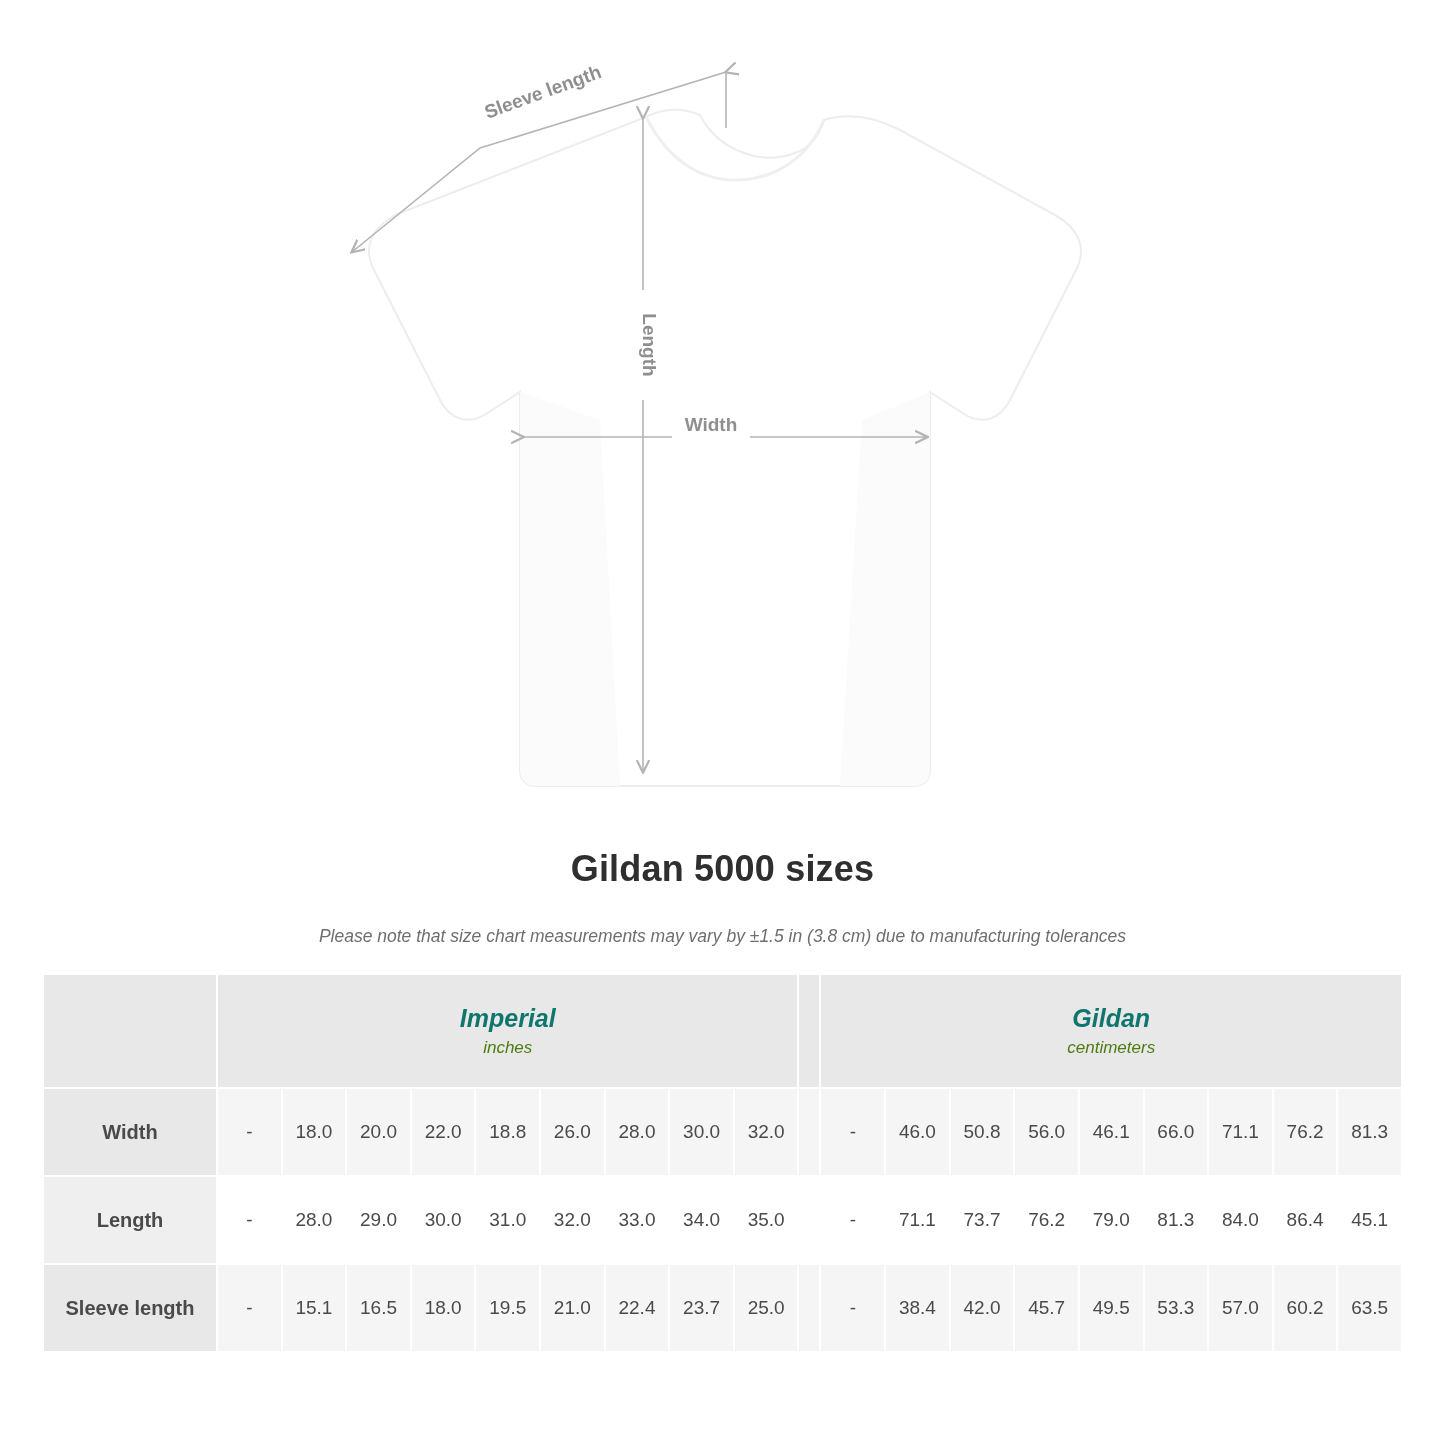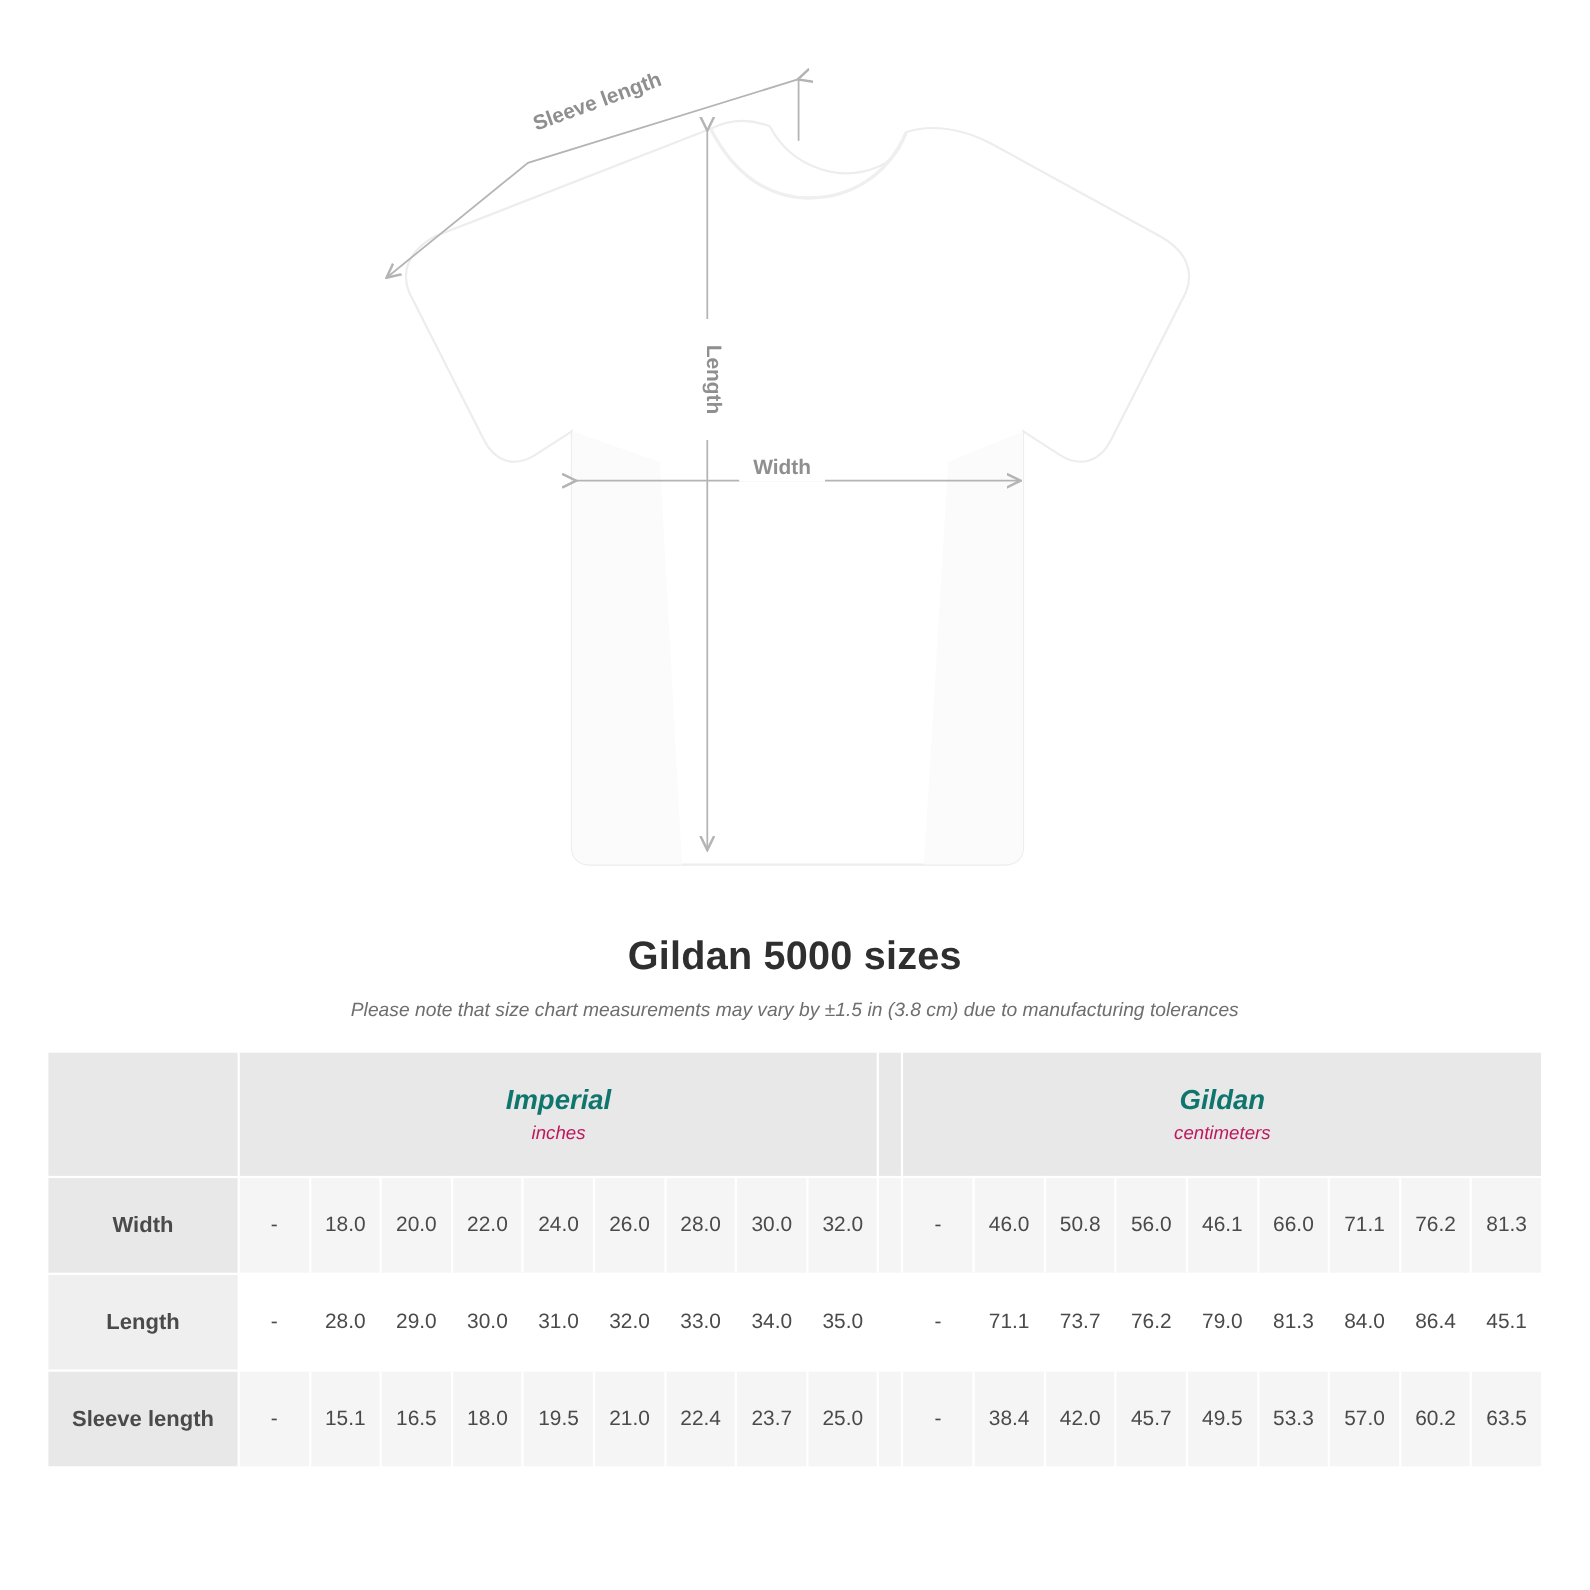--- a/index.html
+++ b/index.html
@@ -38,21 +38,21 @@
   .chart-title {
     font-size: 36px;
     font-weight: bold;
     color: #2f2f2f;
     letter-spacing: 0.2px;
   }
   .chart-note {
     font-size: 17.5px;
     font-style: italic;
     color: #6e6e6e;
-    margin-top: 18px;
+    margin-top: 36px;
   }
 
   
   .table-wrap {
     margin: 26px 42px 0 42px;
   }
   table.size-table {
     width: 1361px;
     border-collapse: collapse;
     table-layout: fixed;
@@ -72,21 +72,21 @@
   .unit-name {
     font-size: 25px;
     font-style: italic;
     font-weight: bold;
     color: #0f766e;
     line-height: 1.15;
   }
   .unit-sub {
     font-size: 17px;
     font-style: italic;
-    color: #be185d;
+    color: #4d7c0f;
     margin-top: 6px;
   }
   .head-row td {
     background: #efefef;
     height: 84px;
     font-weight: bold;
     font-size: 20px;
     color: #4a4a4a;
   }
   .head-row td.size-label {
@@ -207,21 +207,21 @@
           </td>
         </tr>
 
 
         <tr class="data-row">
           <td class="row-label">Width</td>
           <td>-</td>
           <td>18.0</td>
           <td>20.0</td>
           <td>22.0</td>
-          <td>24.0</td>
+          <td>18.8</td>
           <td>26.0</td>
           <td>28.0</td>
           <td>30.0</td>
           <td>32.0</td>
           <td></td>
           <td>-</td>
           <td>46.0</td>
           <td>50.8</td>
           <td>56.0</td>
           <td>46.1</td>

